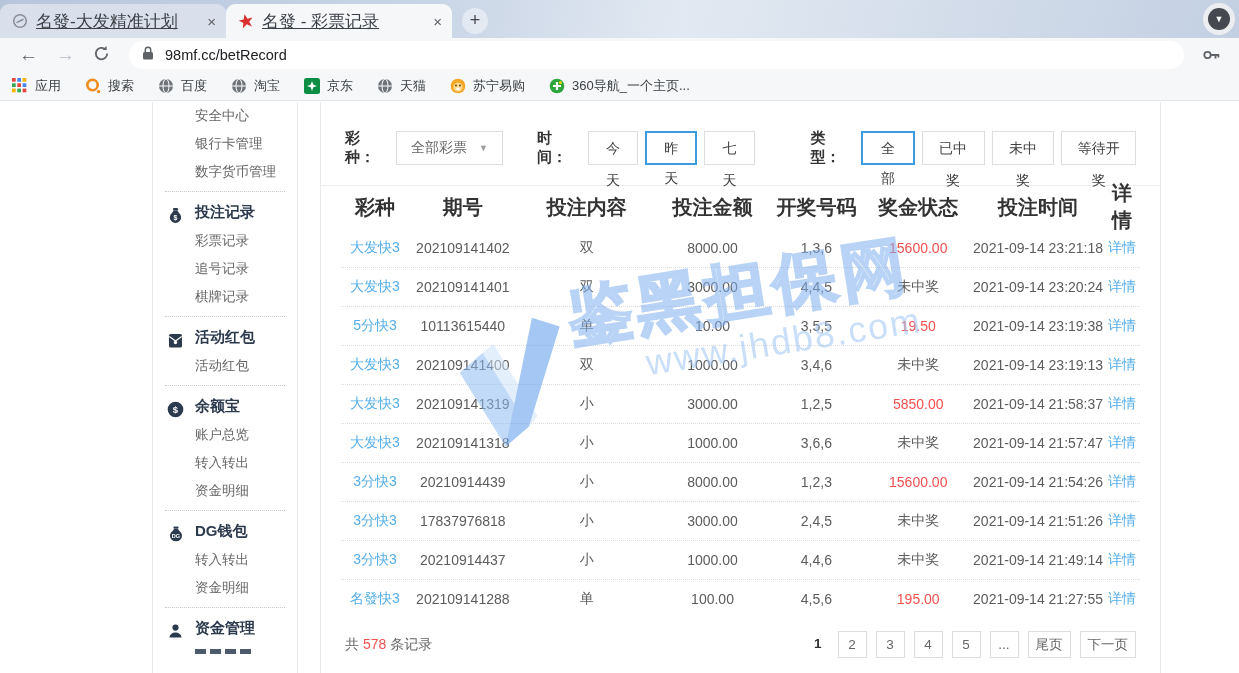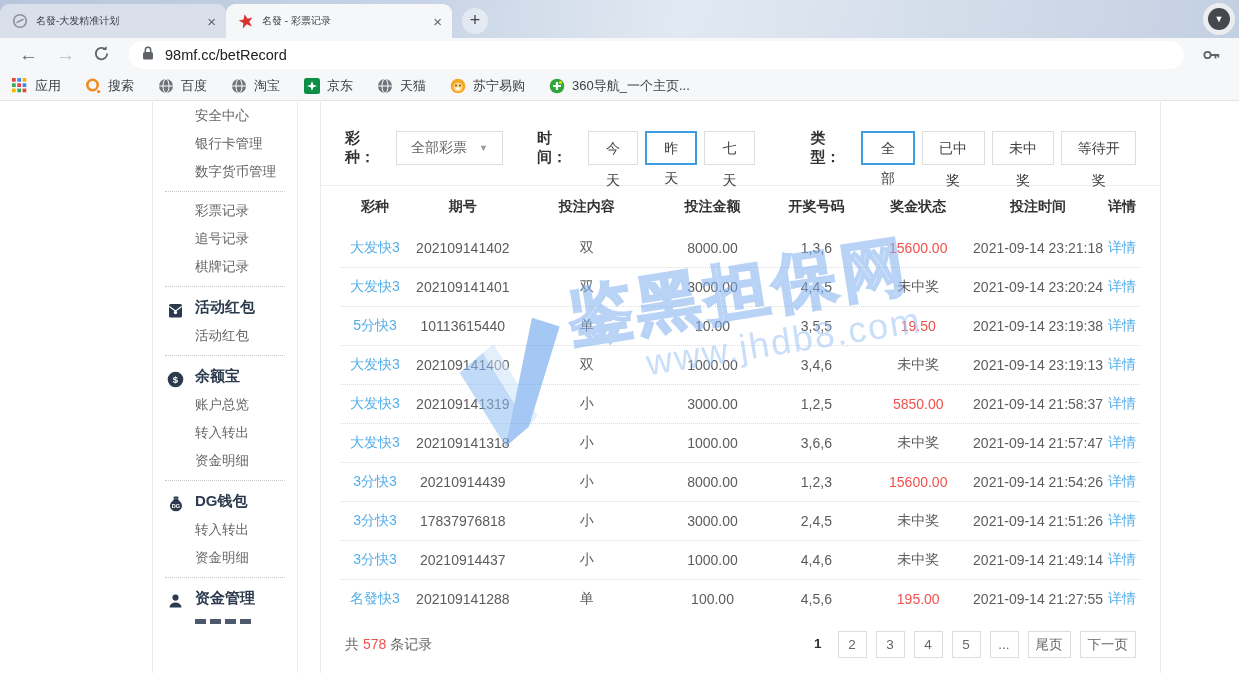--- a/index.html
+++ b/index.html
@@ -8,21 +8,21 @@
   body { position:relative; }
 
   
   #tabstrip { position:absolute; top:0; left:0; right:0; height:38px;
     background:linear-gradient(100deg,#b7c6db 0%,#c9d5e6 35%,#e2e9f2 55%,#c3d0e2 100%);
     display:flex; align-items:flex-end; }
   .tab { display:flex; align-items:center; gap:8px; width:226px; height:34px;
     border-radius:9px 9px 0 0; padding:0 10px 0 12px; }
   .tab.inactive { background:#d9e0eb; }
   .tab.active { background:#f6f7f9; }
-  .tab-title { flex:1; font-size:10px; color:#3a3f46; white-space:nowrap; overflow:hidden; }
+  .tab-title { flex:1; font-size:17px; color:#3a3f46; white-space:nowrap; overflow:hidden;text-decoration:underline; }
   .tab-close { color:#5f6368; font-size:15px; line-height:1; cursor:default; }
   .newtab { width:26px; height:26px; margin:0 0 4px 10px; border-radius:50%;
     background:rgba(255,255,255,.45); color:#43474d; font-size:18px; text-align:center; line-height:25px; }
   .tab-search-wrap { position:absolute; right:4px; top:3px; width:32px; height:32px;
     border-radius:50%; background:#ebedf0; display:flex; align-items:center; justify-content:center; }
   .tab-search { width:22px; height:22px; border-radius:50%; background:#45494f;
     color:#fff; font-size:9px; text-align:center; line-height:22px; }
 
   #toolbar { position:absolute; top:38px; left:0; right:0; height:33px; background:#f6f7f9;
     display:flex; align-items:center; padding:0 10px; }
@@ -61,21 +61,21 @@
     font-size:14px; color:#666; background:#fff; }
   .f-caret { font-size:9px; color:#9a9a9a; }
   .f-group { display:flex; gap:7px; margin-left:10px; }
   .f-btn { height:34px; line-height:32px; padding:0 13px; border:1px solid #ddd;
     background:#fff; font-size:14px; color:#404040; text-align:center; }
   .f-btn.selected { border:2px solid #3b9ddd; line-height:30px; }
   .ml-time { margin-left:34px; } .ml-type { margin-left:56px; }
   .filters-divider { border-bottom:1px solid #ededed; margin-top:20px; }
 
   .btable { margin:0 20px; }
-  .thead { display:flex; align-items:center; height:42px; font-size:14px; font-weight:bold; color:#333; }
+  .thead { display:flex; align-items:center; height:42px; font-size:20px; font-weight:bold; color:#333; }
   .trow { display:flex; align-items:center; height:39px; border-top:1px dotted #dcdcdc;
     font-size:14px; color:#5c5c5c; }
   .trow:first-of-type { border-top:none; }
   .tc { text-align:center; }
   .c1{width:8.5%;} .c2{width:13.5%;} .c3{width:17.5%;} .c4{width:14%;}
   .c5{width:12%;} .c6{width:13.5%;} .c7{width:16.5%;} .c8{width:4.5%;}
   .blue { color:#54aee8; } .red { color:#f0504e; }
 
   .pagination { display:flex; align-items:center; margin:0 24px; padding-top:13px;
     font-size:14px; color:#666; }
@@ -236,20 +236,28 @@
     </div>
   </div>
 
 <div id="content">
 
   <aside id="sidebar">
       <div class="side-item">安全中心</div>
       <div class="side-item">银行卡管理</div>
       <div class="side-item">数字货币管理</div>
       <div class="side-divider"></div>
+      <div class="side-header">
+        <span class="hd-ic"><svg width="17" height="17" viewBox="0 0 17 17">
+            <rect x="6" y="1" width="5" height="2.4" rx="1" fill="#2c3a4d"></rect>
+            <path d="M6.5 3.6 h4 l1.3 2.2 a5.6 5.6 0 1 1 -6.6 0 Z" fill="#2c3a4d"></path>
+            <text x="8.5" y="12.6" font-size="7" fill="#fff" text-anchor="middle" font-weight="bold">$</text>
+          </svg></span>
+        <div class="hd-label">投注记录</div>
+      </div>
       <div class="side-item">彩票记录</div>
       <div class="side-item">追号记录</div>
       <div class="side-item">棋牌记录</div>
       <div class="side-divider"></div>
       <div class="side-header">
         <span class="hd-ic"><svg width="17" height="17" viewBox="0 0 17 17">
             <rect x="2" y="2" width="13" height="13.5" rx="1.6" fill="#2c3a4d"></rect>
             <path d="M2.3 4.5 L8.5 9 L14.7 4.5" fill="none" stroke="#fff" stroke-width="1.2"></path>
             <circle cx="8.5" cy="10.5" r="1.7" fill="#fff"></circle>
           </svg></span>

